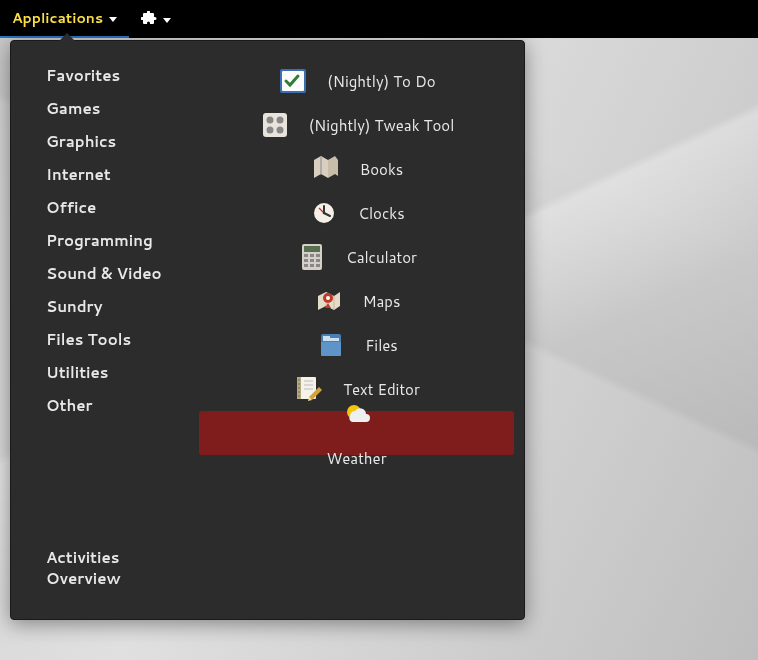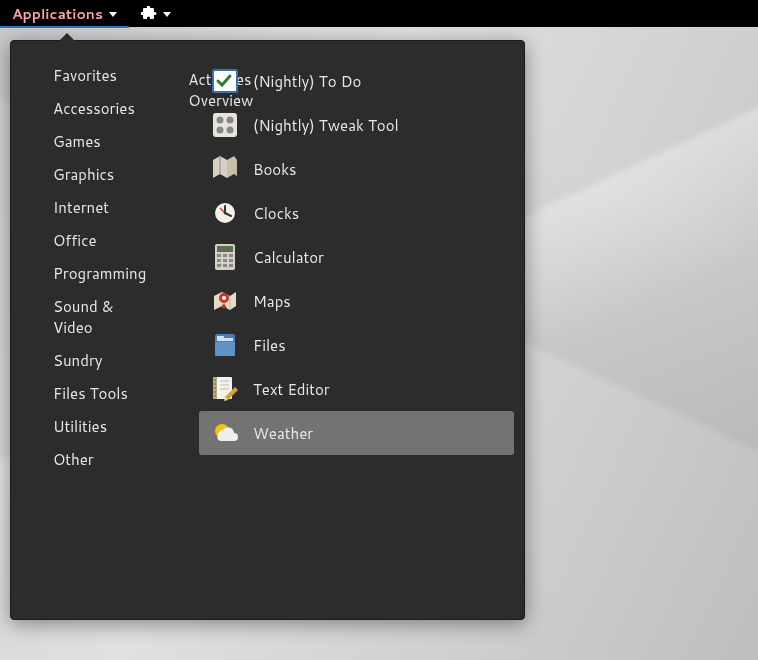--- a/index.html
+++ b/index.html
@@ -22,25 +22,25 @@
   content: "";
   position: absolute;
   inset: 0;
   background:
     linear-gradient(155deg, transparent 45%, rgba(255,255,255,0.3) 46%, transparent 60%),
     linear-gradient(25deg, transparent 55%, rgba(0,0,0,0.05) 56%, transparent 75%);
 }
 .topbar {
   position: relative;
   z-index: 10;
-  height: 27px;
+  height: 38px;
   background: #000;
   display: flex;
-  align-items: center;
-  color: #fca5a5;
+  align-items: flex-start;
+  color: #fde047;
   font-size: 14px;
 }
 .topbar-item {
   display: flex;
   align-items: center;
   gap: 6px;
   padding: 0 12px;
   height: 100%;
   cursor: pointer;
 }
@@ -75,24 +75,25 @@
   height: 580px;
   background: #2c2c2c;
   border: 1px solid #1a1a1a;
   border-radius: 4px;
   display: flex;
   z-index: 20;
   box-shadow: 0 4px 20px rgba(0,0,0,0.4);
 }
 .categories {
   width: 178px;
-  padding: 18px 0 12px 12px;
-  display: flex;
-  flex-direction: row;
+  padding: 18px 0 12px 5px;
+  display: flex;
+  flex-direction: column;
   color: #eee;
+  font-weight: bold;
 }
 .cat-list {
   flex: 1;
 }
 .cat-item {
   padding: 6px 12px 6px 30px;
   font-size: 15px;
   color: #e8e8e8;
   cursor: pointer;
 }
@@ -102,30 +103,32 @@
   color: #e8e8e8;
   cursor: pointer;
 }
 .apps {
   flex: 1;
   padding: 18px 10px 10px 10px;
 }
 .app-item {
   display: flex;
   align-items: center;
-  gap: 12px;
+  gap: 18px;
   padding: 6px 10px;
   height: 44px;
   border-radius: 3px;
   color: #e8e8e8;
   font-size: 15px;
   cursor: pointer;
+  justify-content: center;
 }
 .app-item.selected {
-  background: #737373;
+  background: #7f1d1d;
+  flex-direction: column;
 }
 .app-icon {
   width: 32px;
   height: 32px;
   display: flex;
   align-items: center;
   justify-content: center;
   flex-shrink: 0;
 }
 .app-icon svg { width: 30px; height: 30px; }
@@ -148,21 +151,20 @@
     </span>
     <span class="caret-down"></span>
   </div>
 </div>
 
 <div class="menu">
   <div class="menu-arrow"></div>
   <div class="categories">
     <div class="cat-list" id="cat-list">
         <div class="cat-item"><span>Favorites</span></div>
-        <div class="cat-item"><span>Accessories</span></div>
         <div class="cat-item"><span>Games</span></div>
         <div class="cat-item"><span>Graphics</span></div>
         <div class="cat-item"><span>Internet</span></div>
         <div class="cat-item"><span>Office</span></div>
         <div class="cat-item"><span>Programming</span></div>
         <div class="cat-item"><span>Sound &amp; Video</span></div>
         <div class="cat-item"><span>Sundry</span></div>
         <div class="cat-item"><span>Files Tools</span></div>
         <div class="cat-item"><span>Utilities</span></div>
         <div class="cat-item"><span>Other</span></div>

